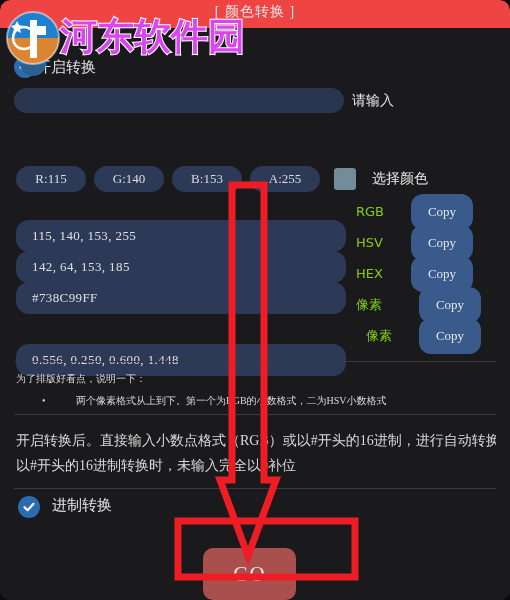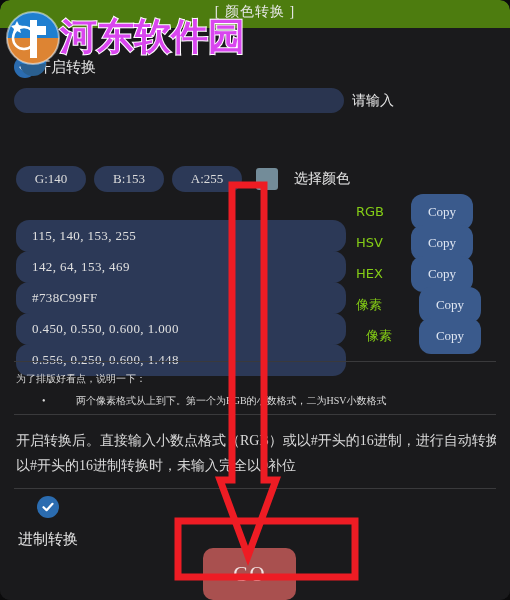--- a/index.html
+++ b/index.html
@@ -12,21 +12,21 @@
     position:relative;
     width:510px; height:600px;
     background:#1a1a1c;
     border-radius:10px;
     overflow:hidden;
   }
   
   .titlebar {
     position:absolute; left:0; top:0;
     width:510px; height:28px;
-    background:#4d7c0f;
+    background:#ef4444;
     border-radius:10px 10px 0 0;
   }
   .titlebar-text {
     position:absolute; left:0; top:3px; width:510px;
     text-align:center;
     color:#e8e8e8;
     font-size:14px;
     letter-spacing:1px;
   }
   
@@ -158,21 +158,21 @@
     overflow:hidden;
   }
   .desc-line {
     color:#dadada; font-size:14px;
     white-space:nowrap;
     line-height:25px;
   }
   
   .bottom-row {
     position:absolute; left:18px; top:468px;
-    display:flex; align-items:center; gap:12px;flex-direction:column;
+    display:flex; align-items:flex-start; gap:12px;
   }
   
   .go {
     position:absolute; left:203px; top:520px;
     width:93px; height:52px;
     background:#a9504f;
     border-radius:10px;
     color:#f3e6e6;
     font-size:21px;
     letter-spacing:1px;
@@ -226,45 +226,45 @@
       </div>
       <span class="chk-label">开启转换</span>
     </div>
 
     <div class="input-row">
       <div class="field" title=""></div>
       <span class="side-label">请输入</span>
     </div>
 
     <div class="pill-row">
+      <div class="pill">R:115</div>
       <div class="pill">G:140</div>
       <div class="pill">B:153</div>
       <div class="pill">A:255</div>
       <div class="swatch" id="swatch" style="background: rgb(115, 140, 153);"></div>
       <span class="side-label">选择颜色</span>
     </div>
 
     <div class="values">
       <div class="vrow r1">
         <div class="vfield">115, 140, 153, 255</div>
         <div class="vlabel">RGB</div>
         <div class="copy">Copy</div>
       </div>
       <div class="vrow r2">
-        <div class="vfield">142, 64, 153, 469</div>
+        <div class="vfield">142, 64, 153, 185</div>
         <div class="vlabel">HSV</div>
         <div class="copy">Copy</div>
       </div>
       <div class="vrow r3">
         <div class="vfield">#738C99FF</div>
         <div class="vlabel">HEX</div>
         <div class="copy">Copy</div>
       </div>
       <div class="vrow r4">
-        <div class="vfield">0.450, 0.550, 0.600, 1.000</div>
         <div class="vlabel">像素</div>
         <div class="copy">Copy</div>
       </div>
       <div class="vrow r5">
         <div class="vfield">0.556, 0.250, 0.600, 1.448</div>
         <div class="vlabel">像素</div>
         <div class="copy">Copy</div>
       </div>
     </div>
 

